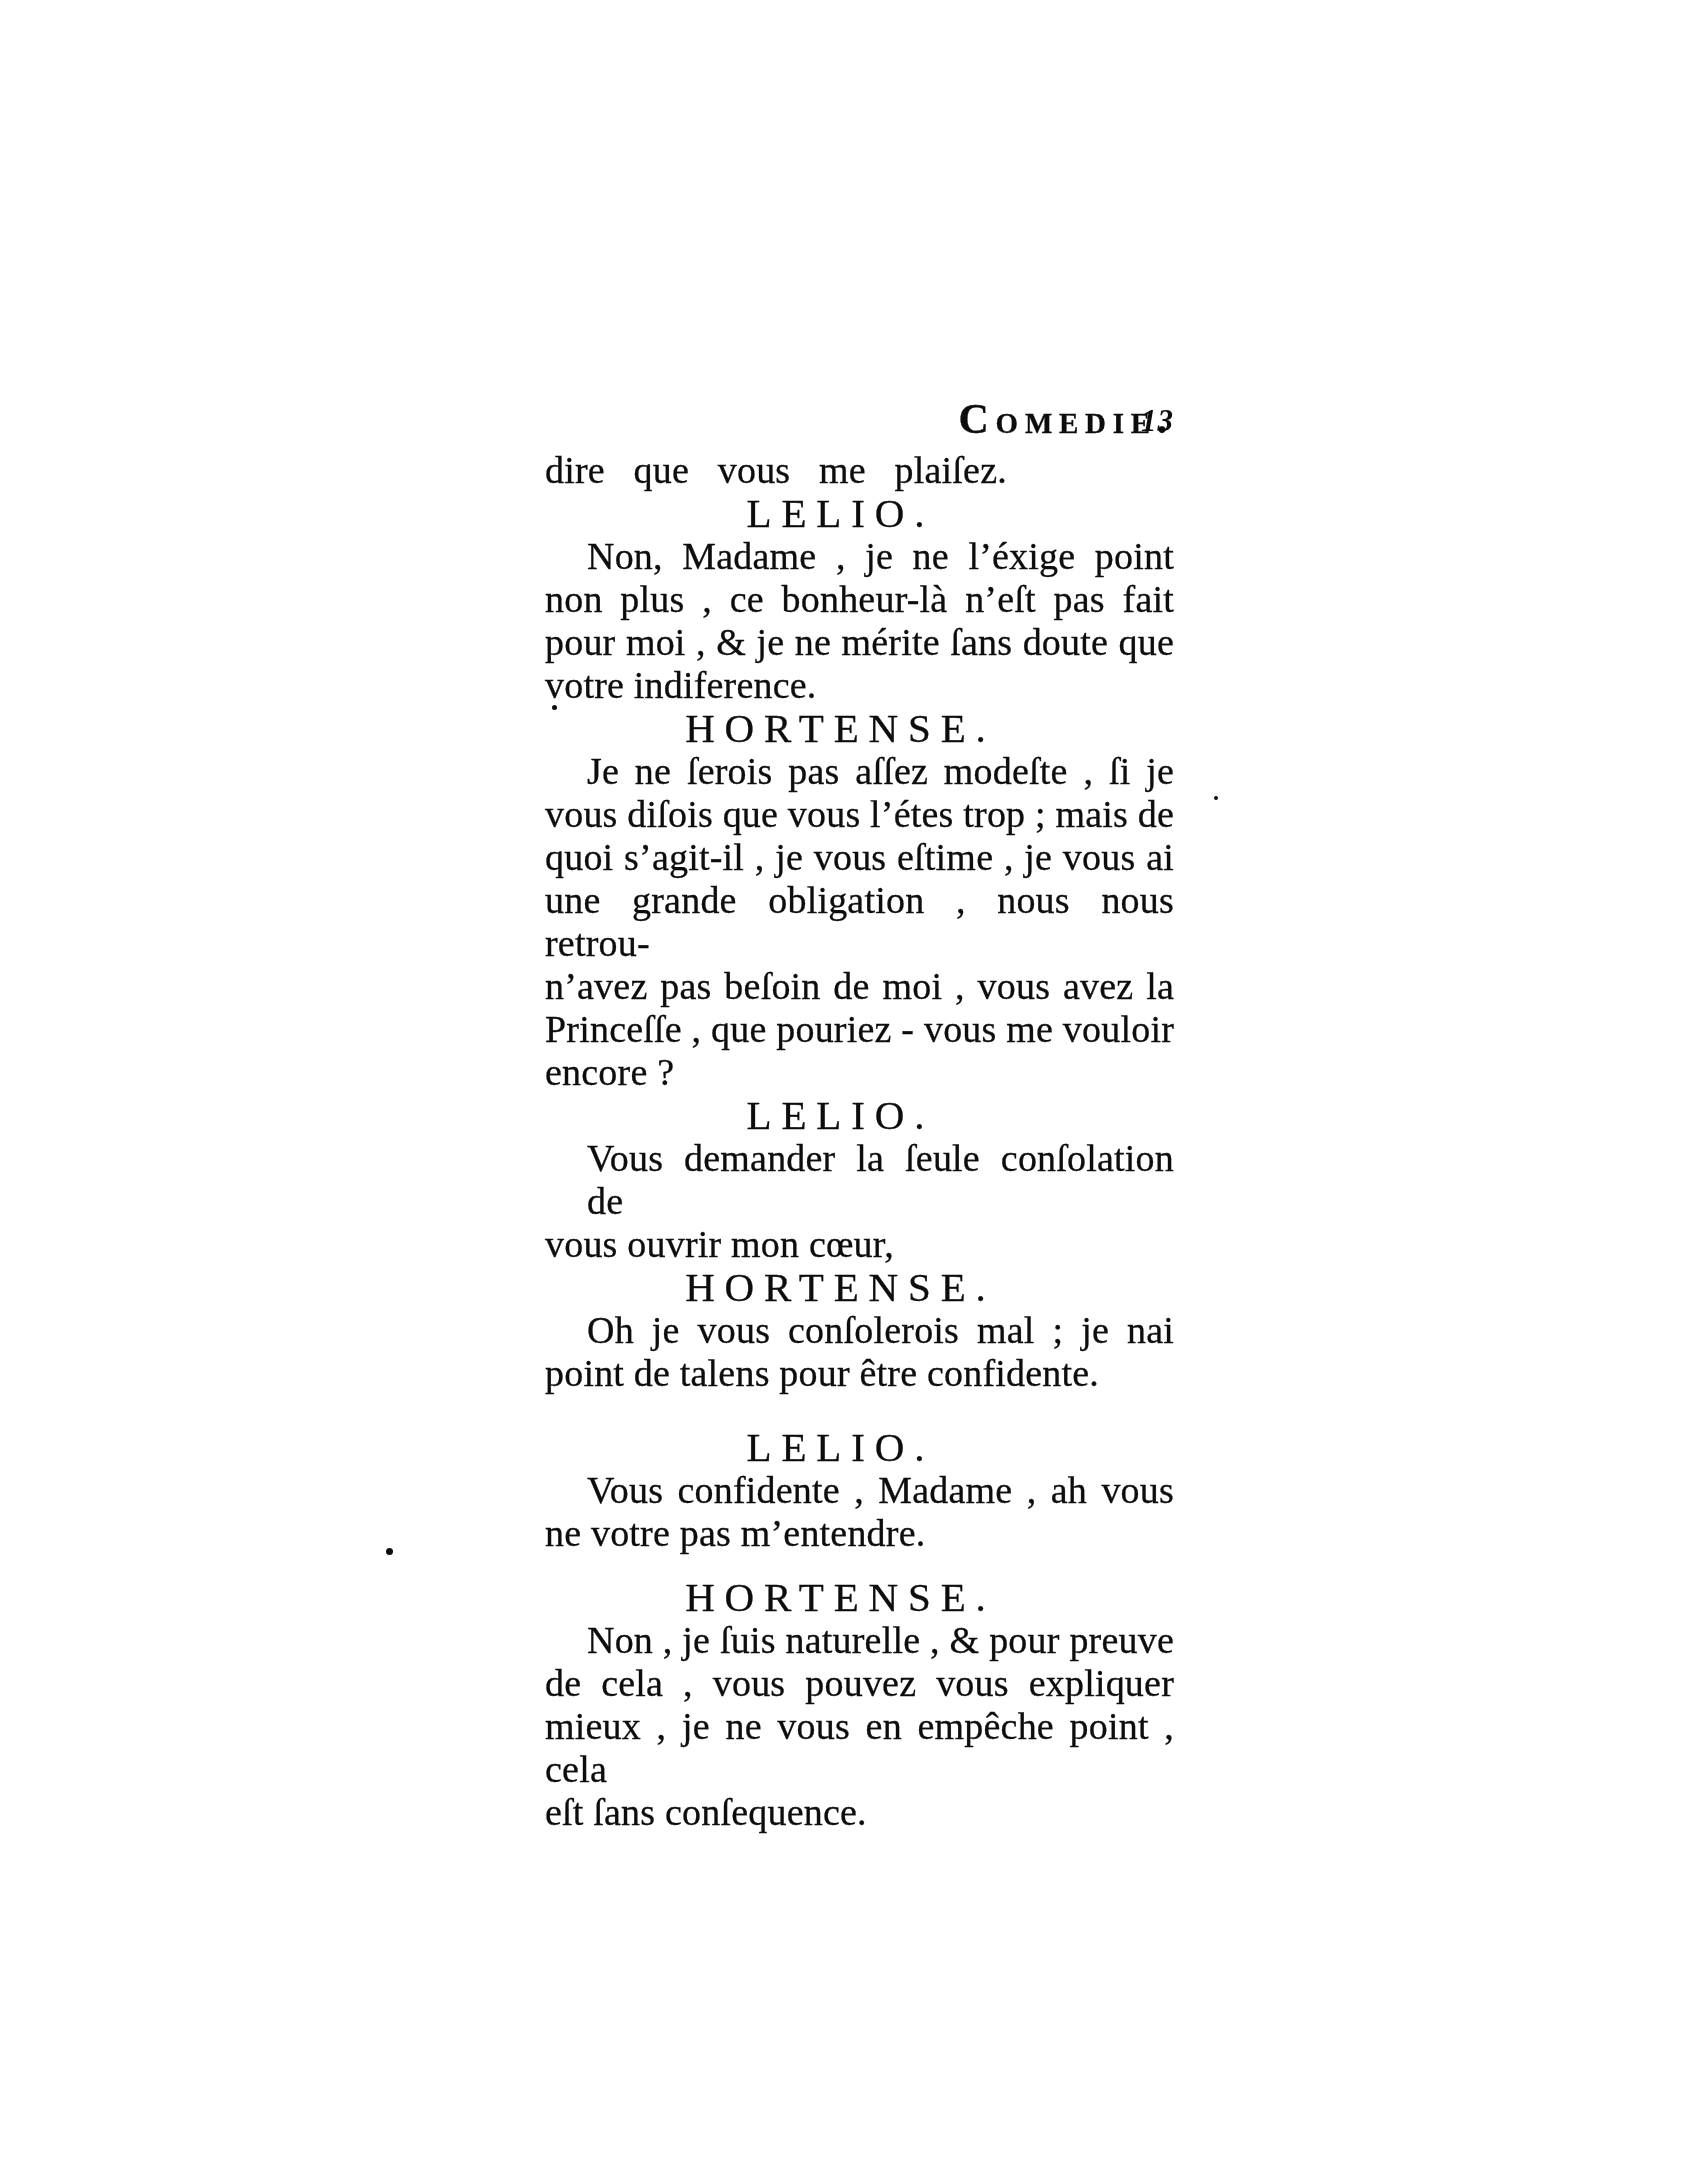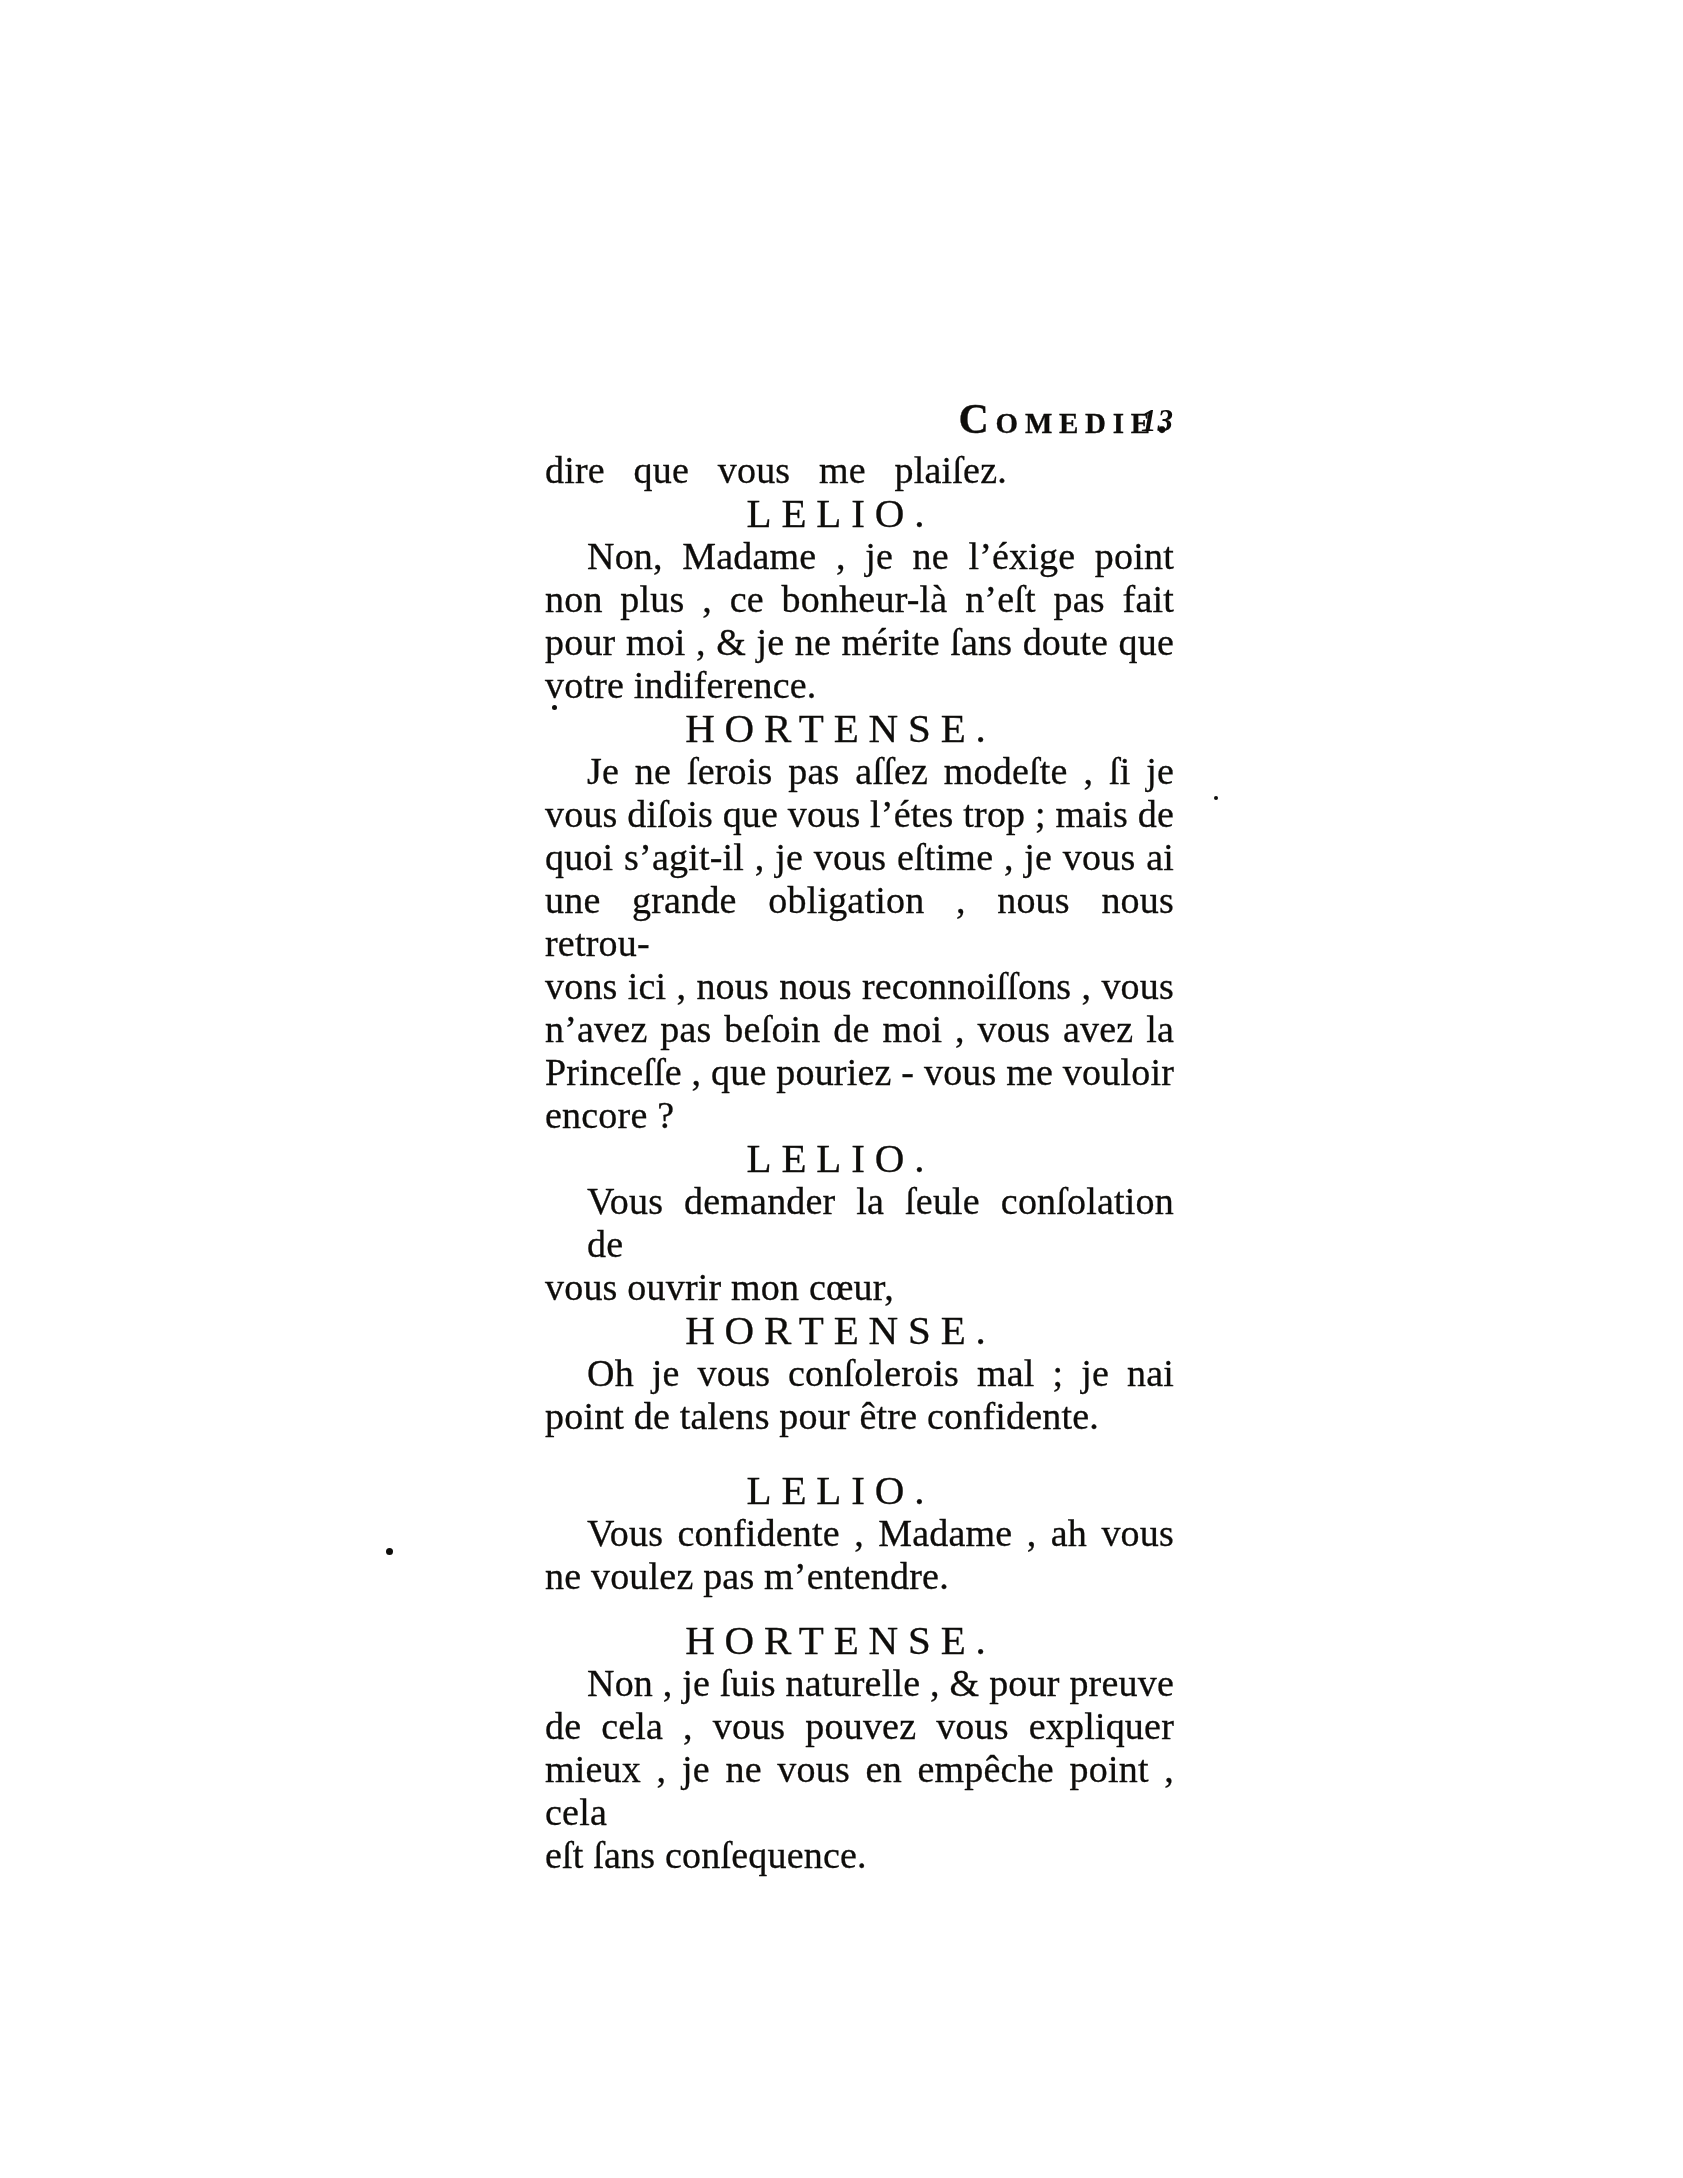--- a/index.html
+++ b/index.html
@@ -90,33 +90,32 @@
         <div class="line speaker">LELIO.</div>
         <div class="line body indent justify">Non, Madame , je ne l’éxige point</div>
         <div class="line body justify">non plus , ce bonheur-là n’eſt pas fait</div>
         <div class="line body justify">pour moi , &amp; je ne mérite ſans doute que</div>
         <div class="line body">votre indiference.</div>
         <div class="line speaker">HORTENSE.</div>
         <div class="line body indent justify">Je ne ſerois pas aſſez modeſte , ſi je</div>
         <div class="line body justify">vous diſois que vous l’étes trop ; mais de</div>
         <div class="line body justify">quoi s’agit-il , je vous eſtime , je vous ai</div>
         <div class="line body justify">une grande obligation , nous nous retrou-</div>
-        <div class="line body justify">vons ici , nous nous reconnoiſſons , vous</div>
         <div class="line body justify">n’avez pas beſoin de moi , vous avez la</div>
         <div class="line body justify">Princeſſe , que pouriez - vous me vouloir</div>
         <div class="line body">encore ?</div>
         <div class="line speaker">LELIO.</div>
         <div class="line body indent justify">Vous demander la ſeule conſolation de</div>
         <div class="line body">vous ouvrir mon cœur,</div>
         <div class="line speaker">HORTENSE.</div>
         <div class="line body indent justify">Oh je vous conſolerois mal ; je nai</div>
         <div class="line body">point de talens pour être confidente.</div>
         <div class="line speaker" style="margin-top: 31px;">LELIO.</div>
         <div class="line body indent justify">Vous confidente , Madame , ah vous</div>
-        <div class="line body">ne voulez pas m’entendre.</div>
+        <div class="line body">ne votre pas m’entendre.</div>
         <div class="line speaker" style="margin-top: 21px;">HORTENSE.</div>
         <div class="line body indent justify">Non , je ſuis naturelle , &amp; pour preuve</div>
         <div class="line body justify">de cela , vous pouvez vous expliquer</div>
         <div class="line body justify">mieux , je ne vous en empêche point , cela</div>
         <div class="line body">eſt ſans conſequence.</div>
       </div>
   </div>
   <div class="ink-speck speck-1"></div>
   <div class="ink-speck speck-2"></div>
   <div class="ink-speck speck-3"></div>

